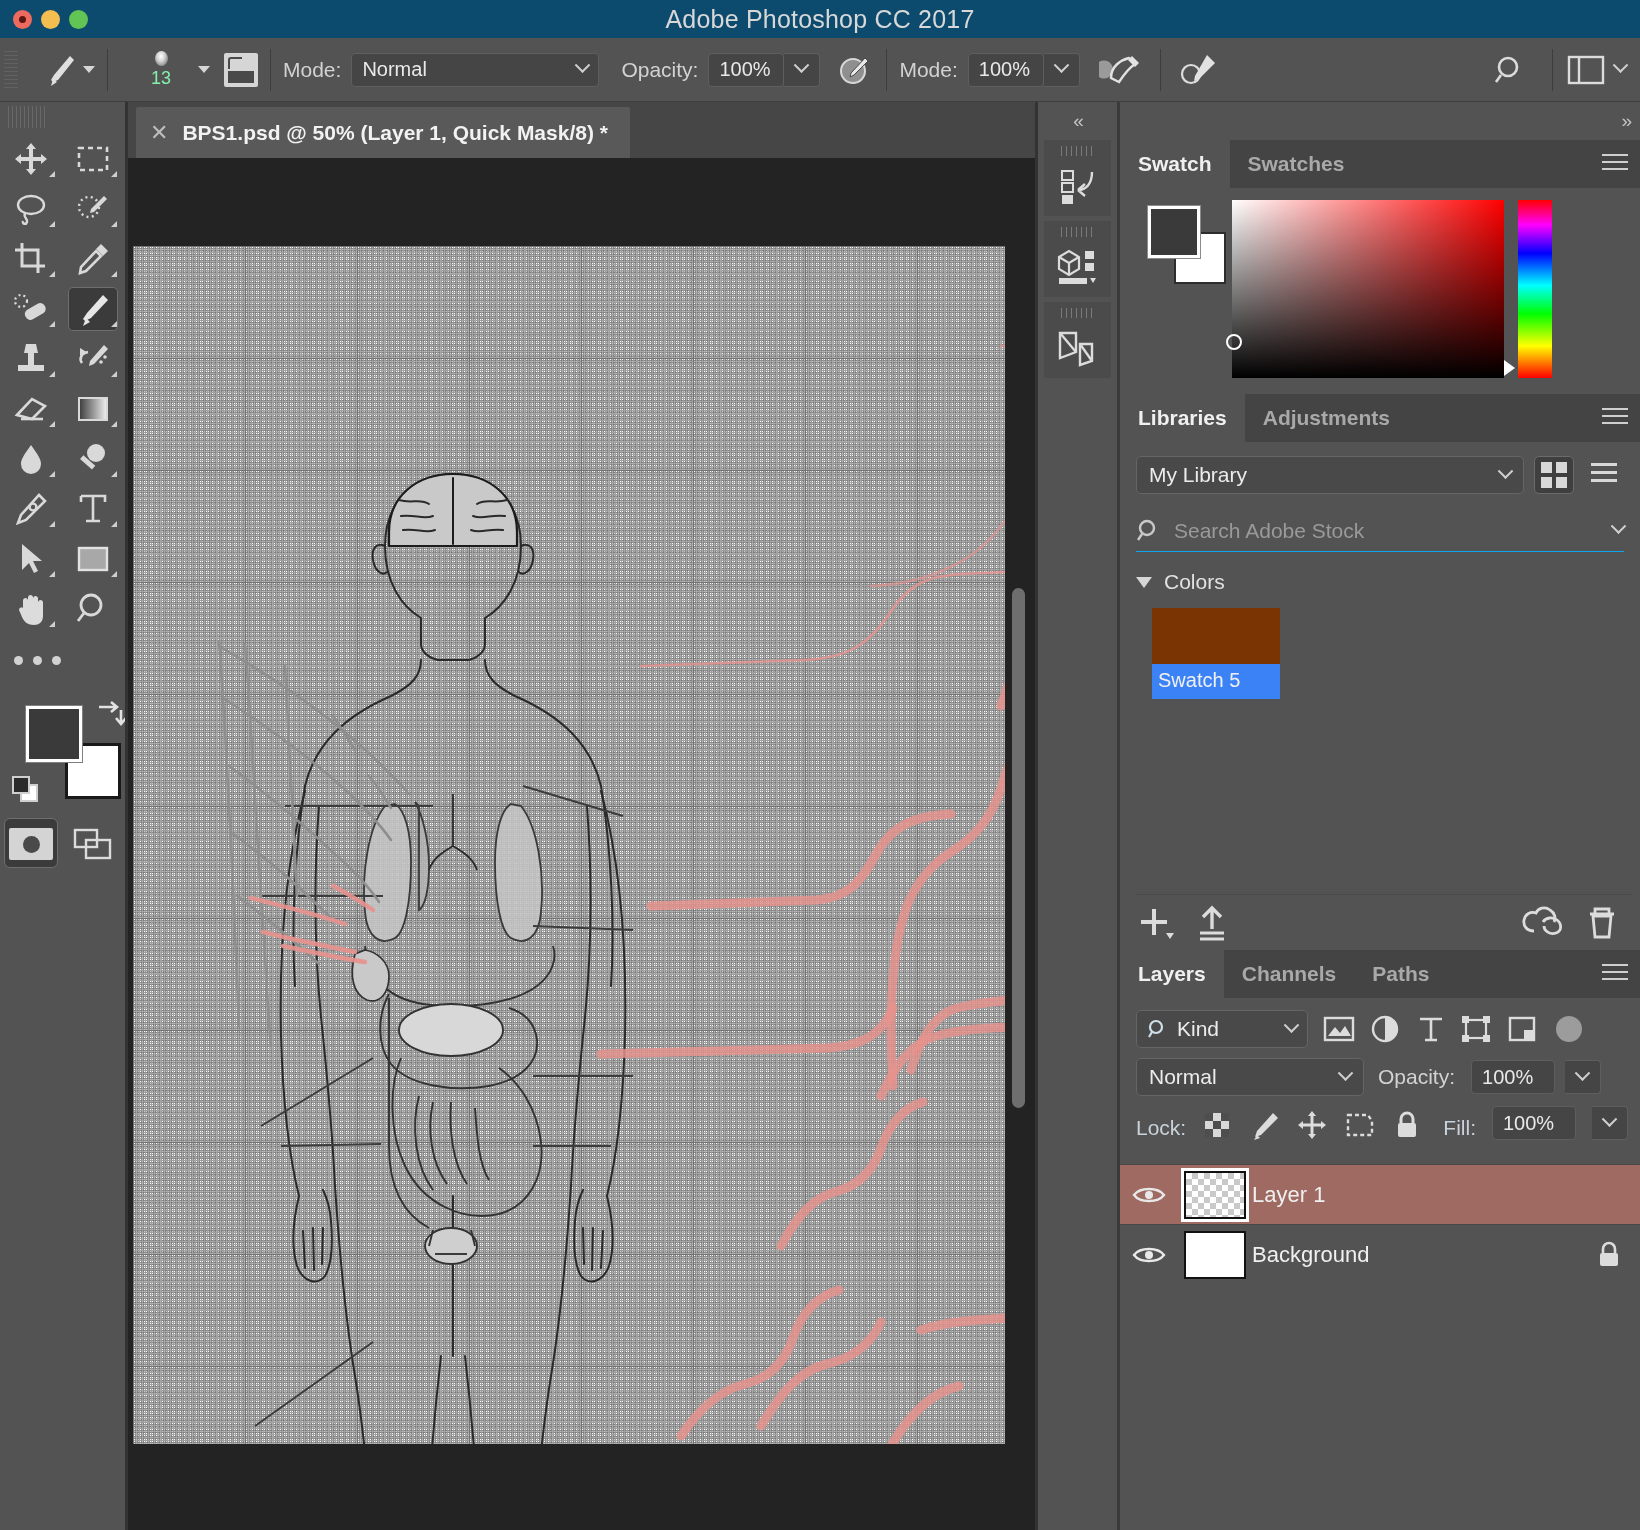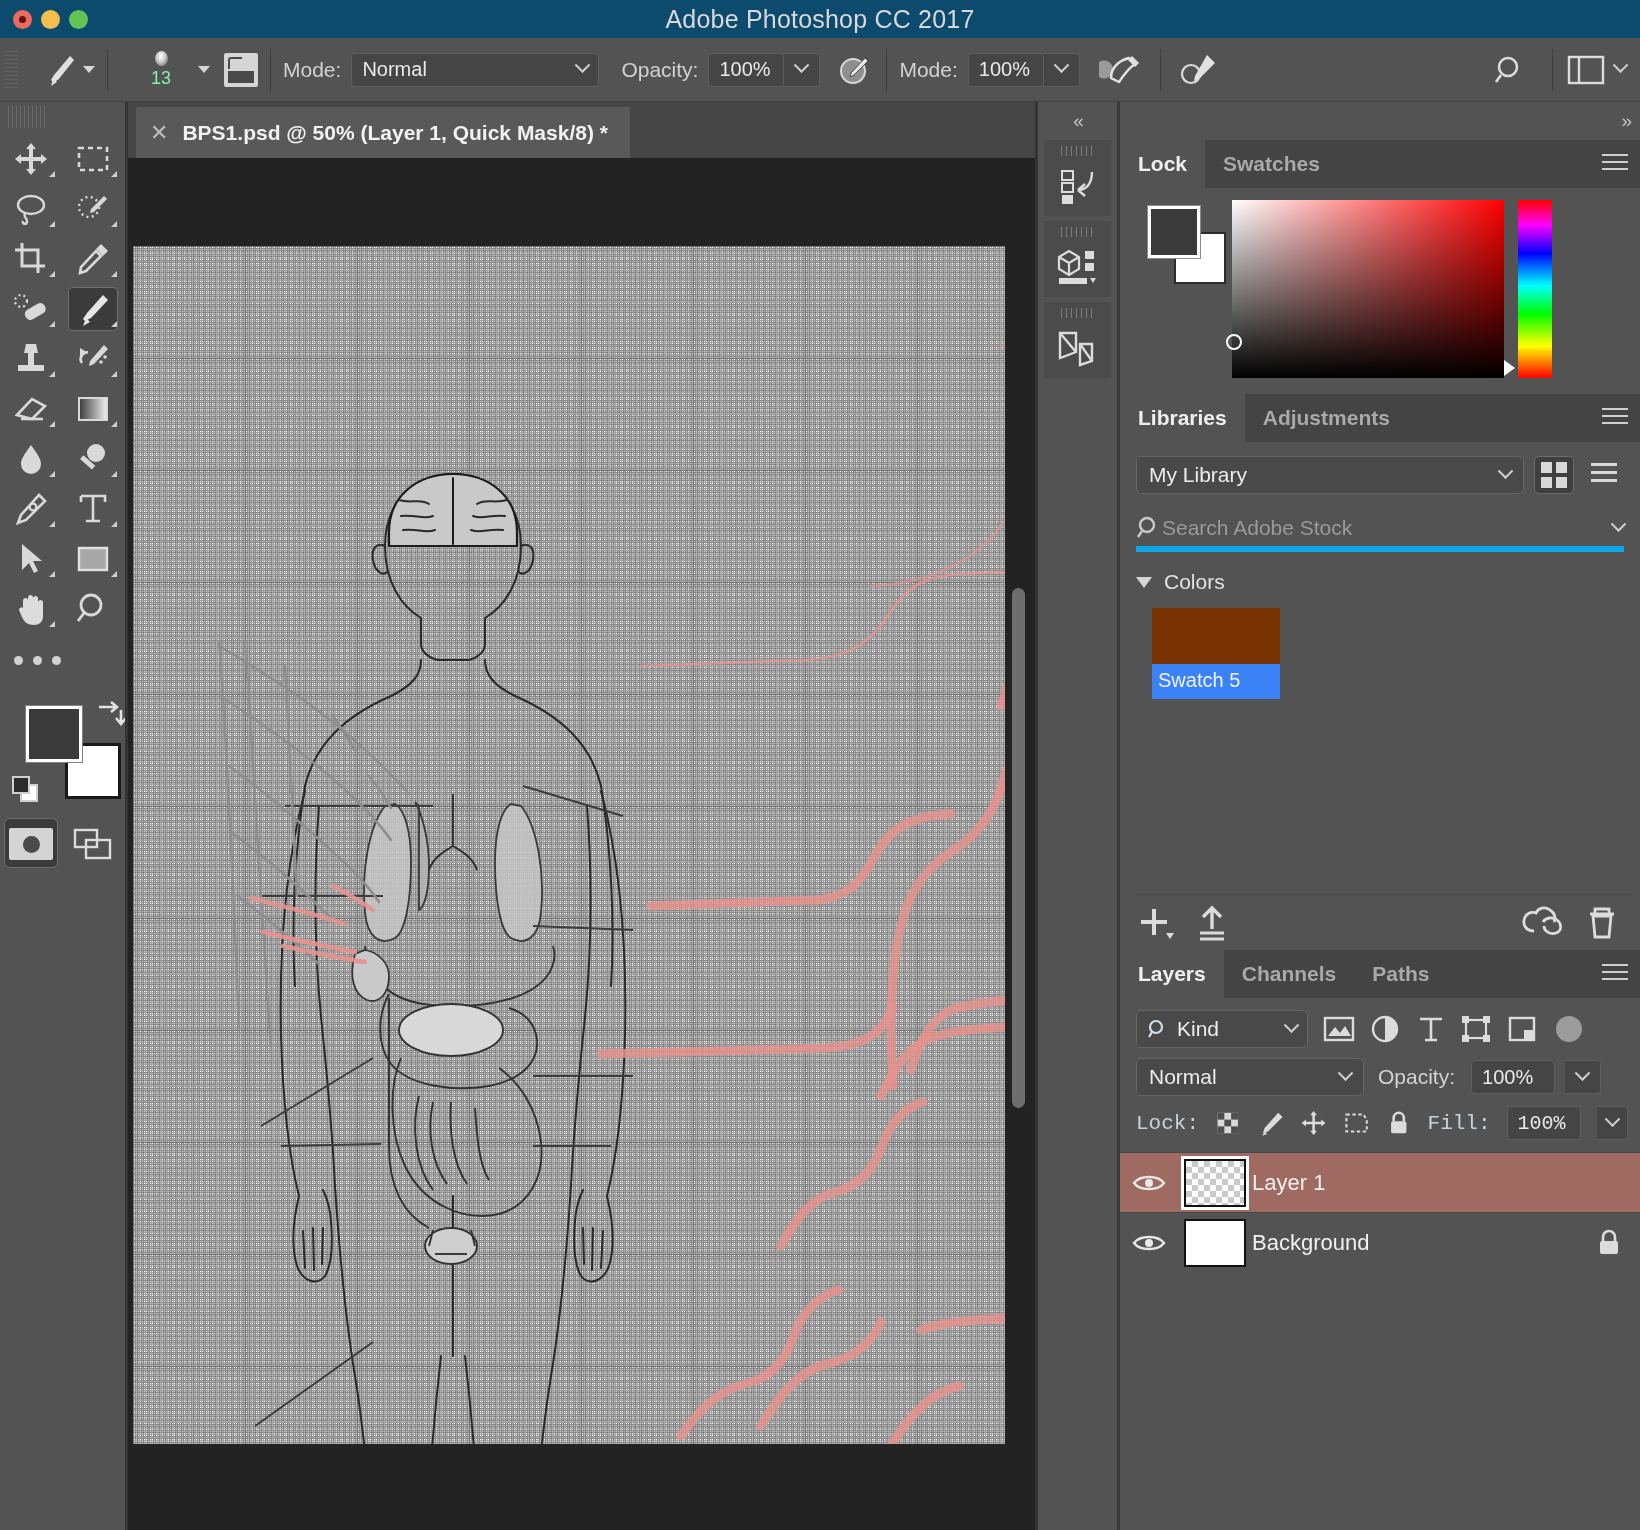--- a/index.html
+++ b/index.html
@@ -262,22 +262,22 @@
     display: flex; align-items: center; justify-content: space-between; padding: 0 12px;
     color: #ececec; font-size: 21px;
   }
   .lib-viewbtn { width: 40px; height: 38px; display: flex; align-items: center; justify-content: center; border-radius: 5px; }
   .lib-viewbtn.on { background: #3f3f3f; border: 1px solid #6b6b6b; }
   .grid4 { display: grid; grid-template-columns: 11px 11px; grid-template-rows: 11px 11px; gap: 4px; }
   .grid4 span { background: #d8d8d8; }
   .list3 { width: 26px; }
   .list3 i { display: block; height: 3px; background: #d8d8d8; margin-bottom: 5px; }
   .lib-search {
-    margin: 16px 16px 0 16px; height: 42px; display: flex; align-items: center; 
-    border-bottom: 6px solid #0ea5e9;
+    margin: 16px 16px 0 16px; height: 42px; display: flex; align-items: center; gap: 12px;
+    border-bottom: 1px solid #0ea5e9;
   }
   .lib-search .txt { flex: 1; font-size: 21px; color: #9a9a9a; }
   .lib-section { padding: 18px 16px 0 16px; }
   .lib-sec-head { display: flex; align-items: center; gap: 12px; font-size: 21px; color: #e2e2e2; }
   .tri-down { width: 0; height: 0; border-left: 8px solid transparent; border-right: 8px solid transparent; border-top: 11px solid #d6d6d6; }
   .swatch-card { margin: 14px 0 0 16px; width: 128px; background: #3b82f6; }
   .swatch-color { height: 56px; }
   .swatch-name { font-size: 20px; color: #f0f0f0; padding: 5px 6px 7px 6px; }
   .lib-footer {
     position: absolute; left: 16px; right: 8px; bottom: 0; height: 56px;
@@ -291,21 +291,21 @@
     width: 172px; height: 38px; background: #494949; border: 1px solid #656565; border-radius: 5px;
     display: flex; align-items: center; gap: 8px; padding: 0 10px; color: #ececec; font-size: 21px;
   }
   .kind-select .chev { margin-left: auto; }
   .blend-row { display: flex; align-items: center; padding: 0 12px 10px 16px; gap: 10px; }
   .blend-select {
     width: 228px; height: 38px; background: #494949; border: 1px solid #656565; border-radius: 5px;
     display: flex; align-items: center; justify-content: space-between; padding: 0 12px;
     color: #ececec; font-size: 21px;
   }
-  .lock-row { display: flex; align-items: center; padding: 0 12px 12px 16px; gap: 16px; font-family: Liberation Mono, monospace; }
+  .lock-row { display: flex; align-items: flex-end; padding: 0 12px 24px 16px; gap: 16px; }
   .lock-lbl { font-size: 21px; color: #c8d2da; }
   .fill-lbl { font-size: 21px; color: #c8d2da; margin-left: auto; }
   .layer-row {
     height: 60px; display: flex; align-items: center; border-top: 1px solid #474747;
     position: relative;
   }
   .layer-row.selected { background: #9e6a62; }
   .eye-cell { width: 58px; display: flex; align-items: center; justify-content: center; }
   .thumb-cell { width: 74px; display: flex; align-items: center; justify-content: center; }
   .thumb {
@@ -811,21 +811,21 @@
     </div>
   </div>
 
   <div class="dock">
     <div class="dock-topbar">
       <span class="dock-chev">»</span>
     </div>
 
     <div class="panel">
       <div class="tabrow">
-        <div class="ptab active">Lock</div>
+        <div class="ptab active">Swatch</div>
         <div class="ptab">Swatches</div>
         <div class="pmenu">
             <i></i>
             <i></i>
             <i></i>
           </div>
       </div>
       <div class="colorpanel">
         <div class="cp-chips">
           <div class="cp-bg"></div>

